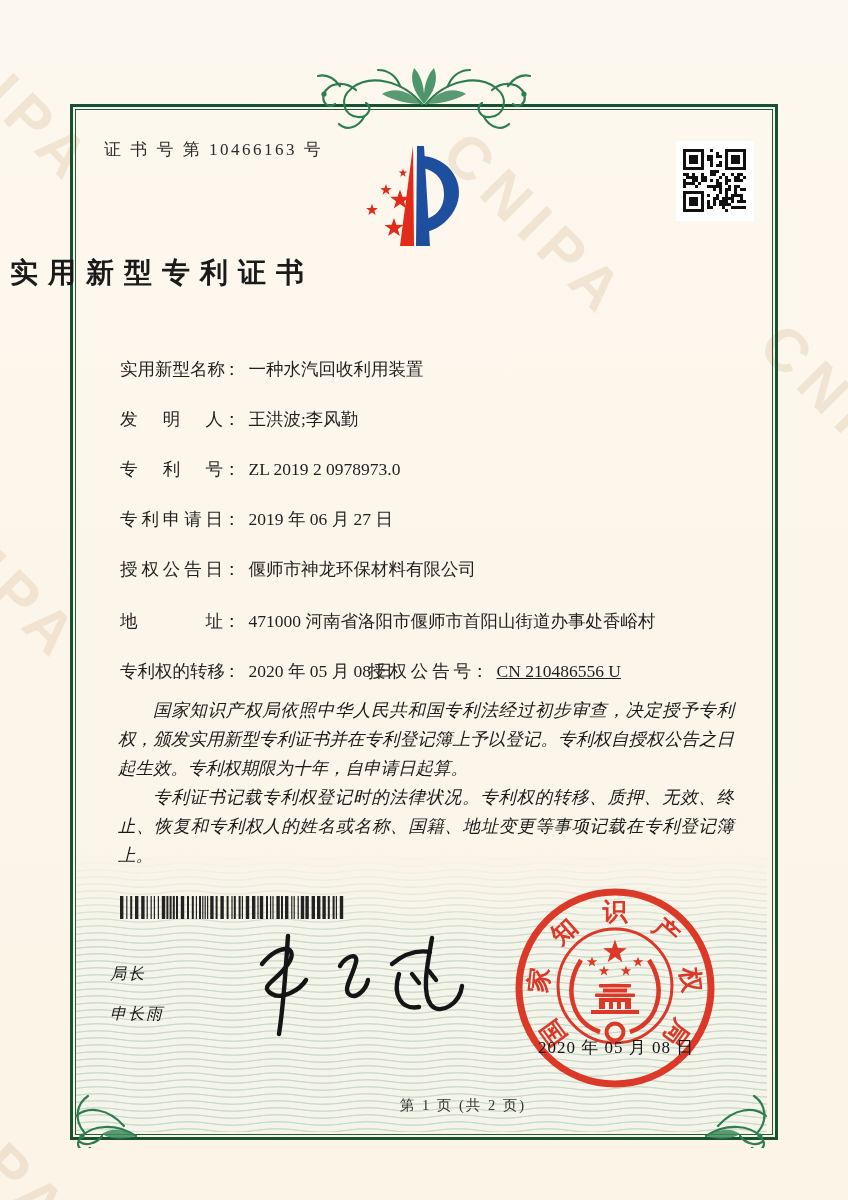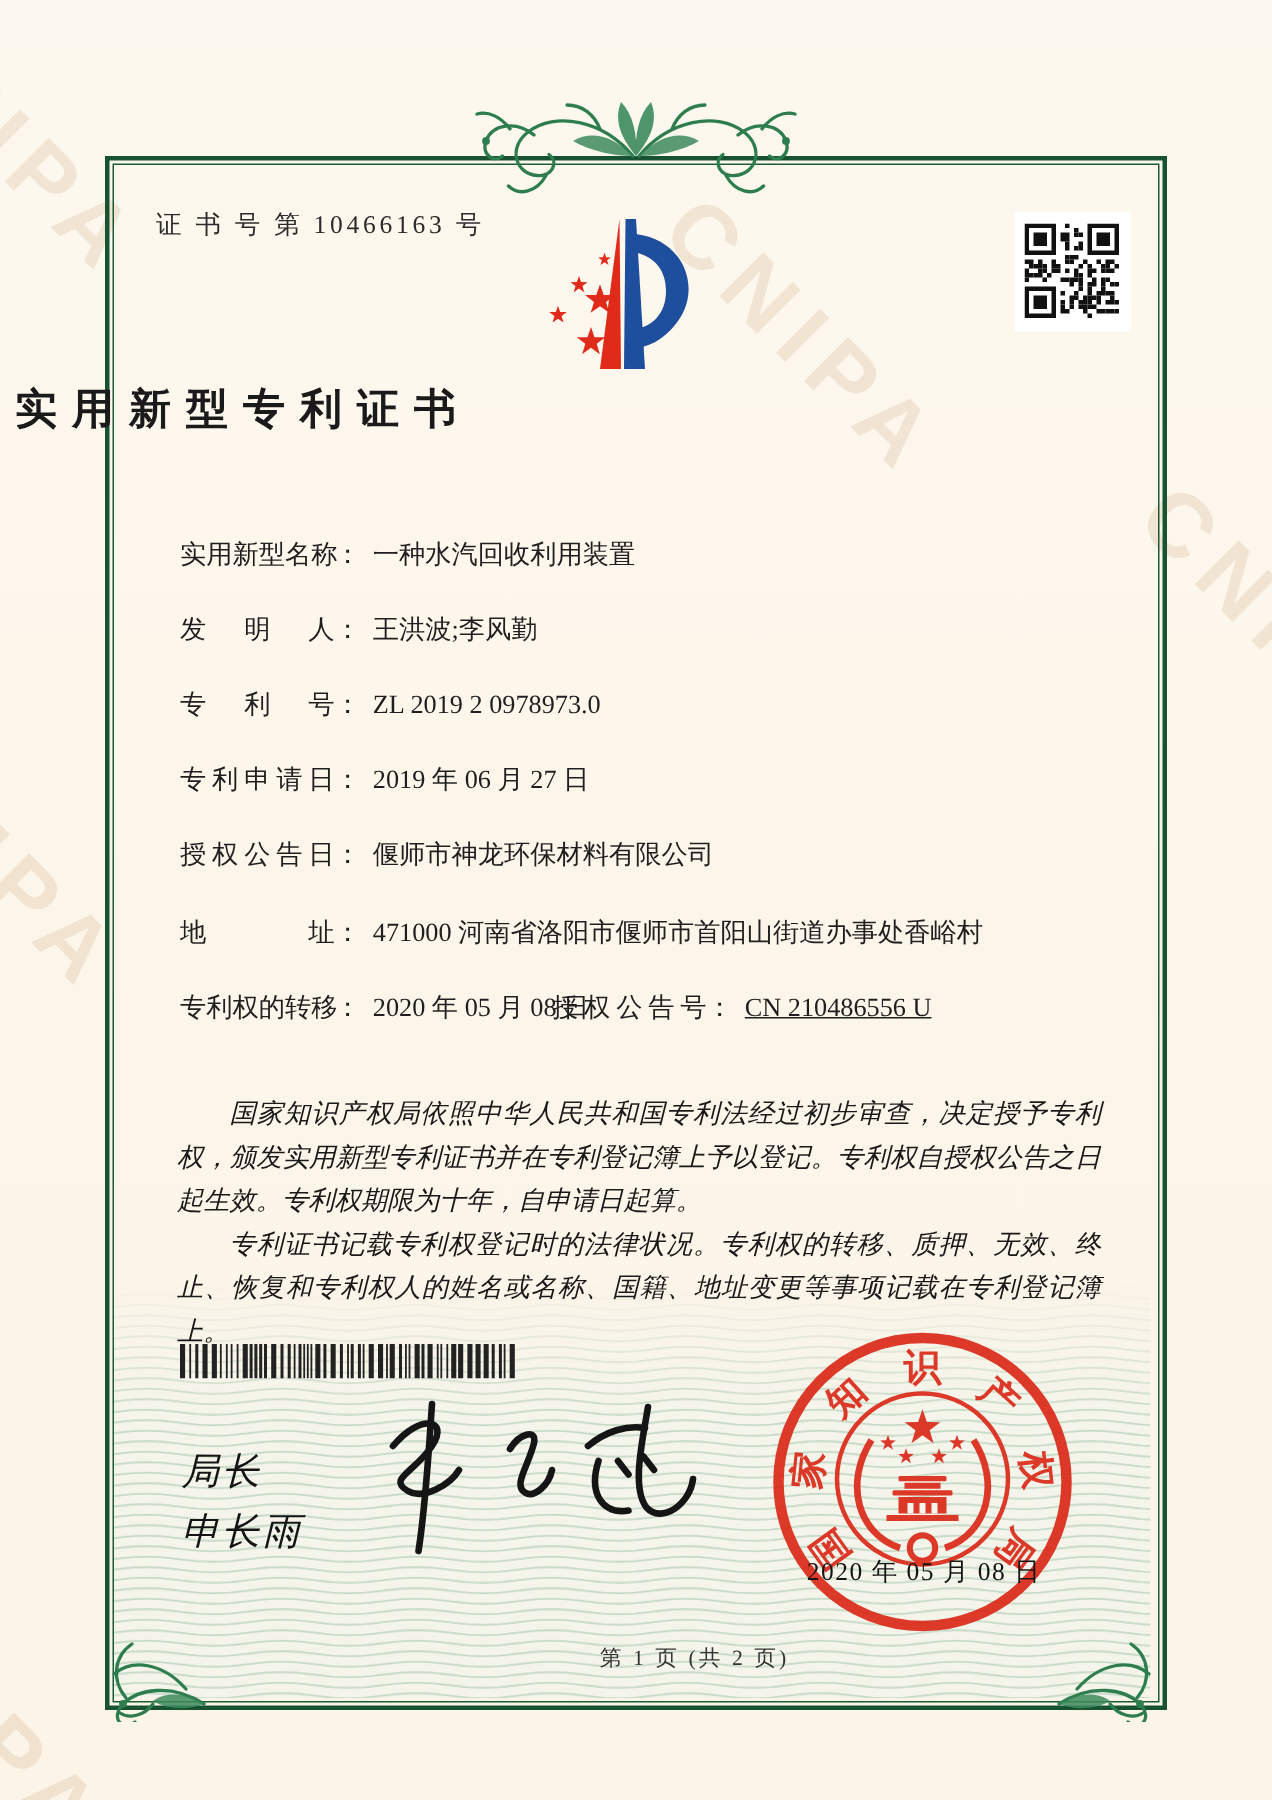--- a/index.html
+++ b/index.html
@@ -24,21 +24,21 @@
   
   .frow{position:absolute;left:120px;font-size:17.5px;white-space:nowrap;color:#1f1f1f;}
   .flabel{display:inline-block;width:103px;text-align:justify;text-align-last:justify;vertical-align:bottom;}
   .fcolon{display:inline-block;margin-right:8px;}
   .fgroup2{position:absolute;left:248px;top:0;text-decoration:underline;}
   
   .body-text{position:absolute;left:118px;top:696px;width:616px;font-size:17.5px;
       line-height:29px;text-align:justify;font-style:italic;color:#191919;}
   .para{text-indent:2em;}
   
-  .signer{position:absolute;left:121px;font-size:25px;font-style:italic;color:#141414;letter-spacing:2px;}
+  .signer{position:absolute;left:110px;font-size:16px;font-style:italic;color:#141414;letter-spacing:2px;}
   .seal-date{position:absolute;left:516px;top:1036px;width:200px;text-align:center;
       font-size:17px;color:#141414;letter-spacing:1px;z-index:7;}
   .page-num{position:absolute;left:0;top:1096px;width:100%;text-align:center;
       font-size:14.5px;color:#333;letter-spacing:2px;padding-left:39px;}
   .note-box{position:absolute;left:50%;top:1140px;transform:translateX(-50%);
       background:#ffffff;padding:8px 28px;font-size:16px;font-style:italic;
       color:#1d1d1d;letter-spacing:2px;z-index:3;}
   .abs{position:absolute;}
   svg{display:block;}
 </style>
@@ -288,21 +288,21 @@
   <div class="frow" style="top:609px;z-index:4;">
     <span class="flabel">地址</span><span class="fcolon">：</span><span>471000 河南省洛阳市偃师市首阳山街道办事处香峪村</span>
   </div>
   <div class="frow" style="top:659px;z-index:4;width:640px;">
     <span class="flabel">专利权的转移</span><span class="fcolon">：</span><span>2020 年 05 月 08 日</span>
     <span class="fgroup2">
       <span class="flabel">授权公告号</span><span class="fcolon">：</span><span>CN 210486556 U</span>
     </span>
   </div>
 
-  <div class="body-text" style="z-index:4;margin-top:32px;">
+  <div class="body-text" style="z-index:4;">
     <div class="para">国家知识产权局依照中华人民共和国专利法经过初步审查，决定授予专利权，颁发实用新型专利证书并在专利登记簿上予以登记。专利权自授权公告之日起生效。专利权期限为十年，自申请日起算。</div>
     <div class="para">专利证书记载专利权登记时的法律状况。专利权的转移、质押、无效、终止、恢复和专利权人的姓名或名称、国籍、地址变更等事项记载在专利登记簿上。</div>
   </div>
 
   <svg class="abs" style="left:120px;top:896px;z-index:4;" width="226" height="23">
     <g id="barcode-bars" fill="#222">
         <rect x="0" y="0" width="3.4" height="23"></rect>
         <rect x="6.199999999999999" y="0" width="1.2" height="23"></rect>
         <rect x="10.2" y="0" width="2" height="23"></rect>
         <rect x="15" y="0" width="3.4" height="23"></rect>

